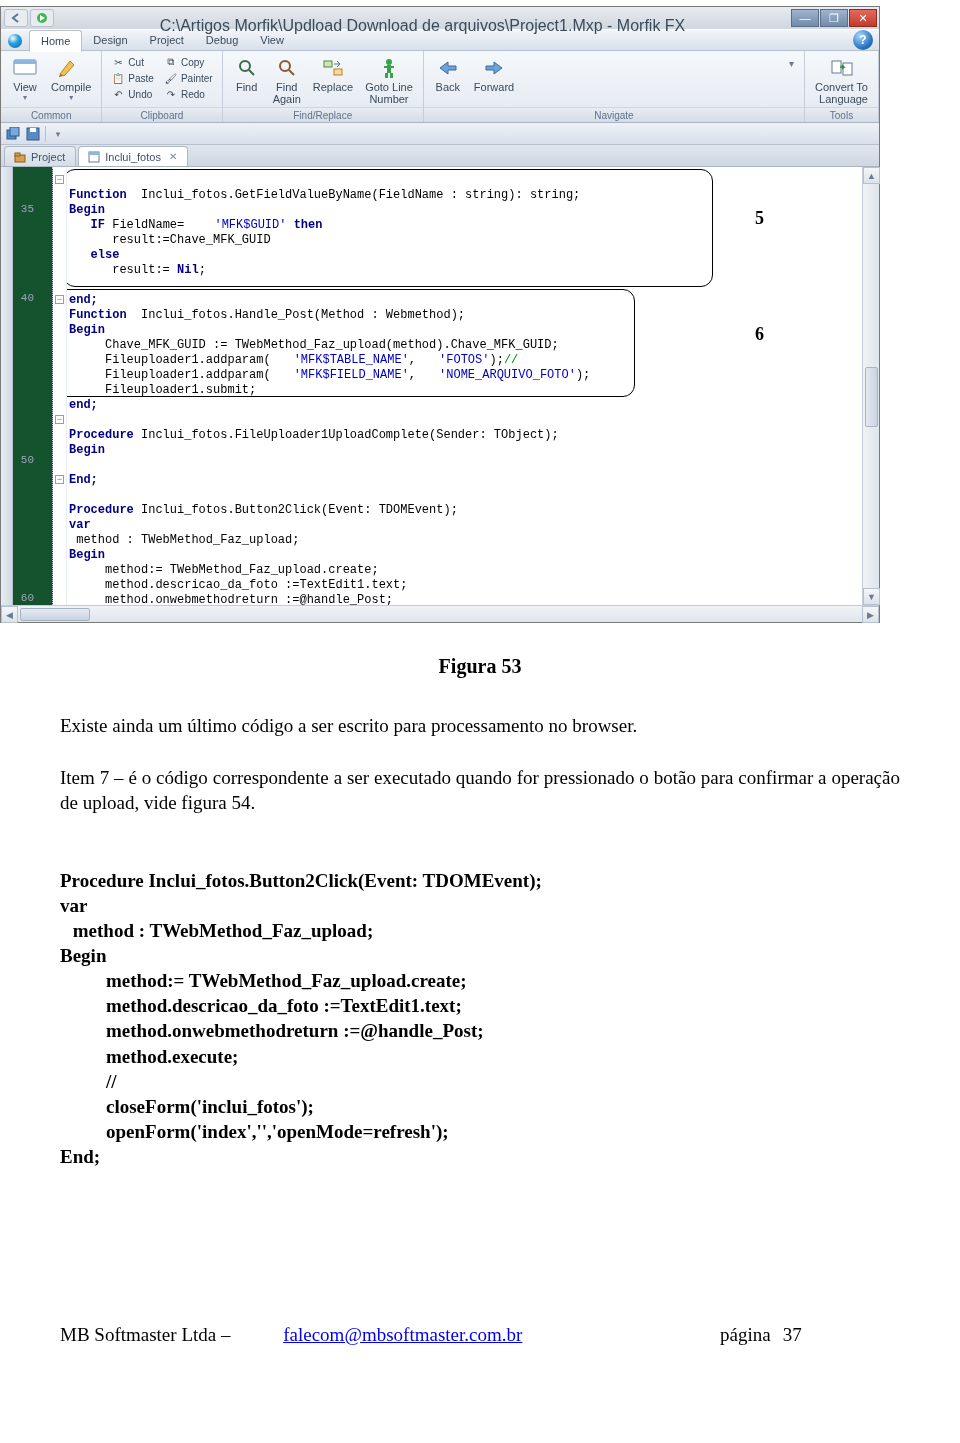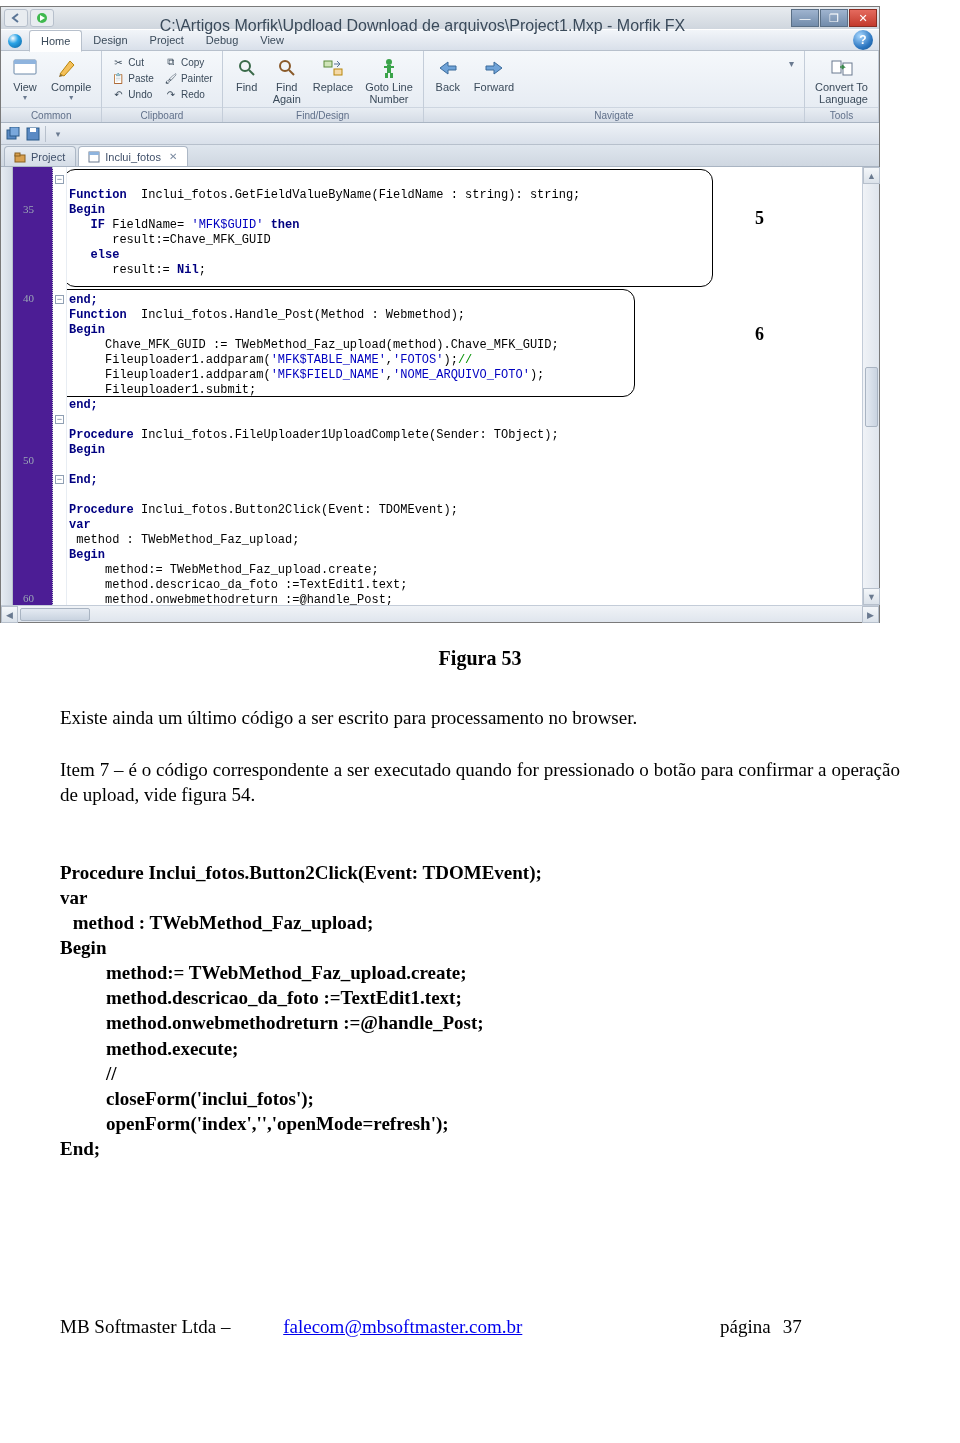--- a/index.html
+++ b/index.html
@@ -42,40 +42,40 @@
   .qat .qsep { width:1px; height:16px; background:#b7c0cc;}
   
   .doctabs { height:22px; background:linear-gradient(#dfe6ee,#cfd7e1); border-bottom:1px solid #a9b4c2; display:flex; align-items:flex-end; gap:2px; padding-left:3px;}
   .doctab { padding:3px 10px 3px 8px; background:linear-gradient(#e8edf3,#d5dde7); border:1px solid #adb8c6; border-bottom:none; border-radius:4px 4px 0 0; color:#40506a; display:flex; align-items:center; gap:5px; font-size:11px;}
   .doctab.active { background:#fff;}
   .doctab .dicon { width:13px;height:13px; display:flex;align-items:center;justify-content:center;}
   .doctab .dclose { font-size:10px; color:#7a8aa0; margin-left:3px;}
   
   .editor-wrap { display:flex; height:438px; background:#fff; position:relative;}
   .sidecol { width:12px; background:linear-gradient(90deg,#e6ecf3,#d2dae4); border-right:1px solid #b7c0cc;}
-  .gutter { width:40px; background:#4c1d95; border-right:1px dotted #c0c8d4; position:relative; font-family:Liberation Serif, serif; font-size:11px; color:#9aa6b6;}
+  .gutter { width:40px; background:#14532d; border-right:1px dotted #c0c8d4; position:relative; font-family:Liberation Mono, monospace; font-size:11px; color:#9aa6b6;}
   .gline { position:absolute; right:18px; }
   .foldcol { width:14px; background:#fff; border-right:1px solid #e8edf3; position:relative;}
   .foldbox { position:absolute; left:2px; width:9px; height:9px; border:1px solid #90a0b4; background:#fff; font-size:9px; line-height:7px; text-align:center; color:#6a7a90;}
   .code { flex:1; font-family:"Courier New",monospace; font-size:12px; line-height:15px; padding:6px 4px 4px 2px; color:#000; white-space:pre; position:relative; overflow:hidden;}
   .kw { font-weight:bold; color:#000080;}
-  .str { color:#0000c0;}
+  .str { color:#0000c0;margin-left:23px;}
   .cm { color:#009000;}
   .framebox { position:absolute; border:1.5px solid #000; border-radius:12px; pointer-events:none; }
   .annot { position:absolute; font-family:"Times New Roman",serif; font-size:18px; font-weight:bold; color:#000;}
   .vscroll { width:17px; background:linear-gradient(90deg,#f0f3f7,#dfe5ed); border-left:1px solid #c3ccd8; position:relative;}
   .vscroll .varrow { position:absolute; left:0; width:17px; height:17px; background:linear-gradient(#f4f7fa,#dbe2ea); border:1px solid #b7c0cc; display:flex;align-items:center;justify-content:center; color:#6a7a90; font-size:9px;}
   .vscroll .vthumb { position:absolute; left:2px; width:13px; background:linear-gradient(90deg,#e4eaf2,#c9d3e0); border:1px solid #a9b4c2; border-radius:2px;}
   .hscroll { height:17px; background:linear-gradient(#f0f3f7,#dfe5ed); border-top:1px solid #c3ccd8; display:flex;}
   .hscroll .harrow { width:17px; height:17px; background:linear-gradient(#f4f7fa,#dbe2ea); border:1px solid #b7c0cc; display:flex;align-items:center;justify-content:center; color:#6a7a90; font-size:9px;}
   .hscroll .htrack { flex:1; position:relative;}
   .hscroll .hthumb { position:absolute; top:2px; height:13px; background:linear-gradient(#e4eaf2,#c9d3e0); border:1px solid #a9b4c2; border-radius:2px;}
   
   
-  .doc { padding: 20px 60px 0 60px; }
+  .doc { padding: 28px 60px 0 60px; }
   .doc .caption { text-align:center; font-weight:bold; font-size:20px; margin:4px 0 36px;}
   .doc p { margin:0 0 28px; font-size:19px; line-height:1.28; text-align:justify;}
   .doc .codeblock { font-family:"Times New Roman",serif; font-size:19px; font-weight:bold; line-height:1.32; white-space:pre-wrap; margin-bottom:40px;}
   .doc .codeblock .ind1 { padding-left:8px; display:block;}
   .doc .codeblock .ind2 { padding-left:46px; display:block;}
   
   .footer { padding:90px 60px 18px; display:flex; font-size:19px;}
   .footer .left { flex:1;}
   .footer .link { color:#0000EE; text-decoration:underline;margin-left:48px;}
   .footer .right { width:180px; text-align:left; display:flex; gap:12px;}
@@ -218,21 +218,21 @@
                 <rect x="8" y="8" width="4" height="8" fill="#3aa34a"></rect>
                 <rect x="5" y="9" width="10" height="2" fill="#3aa34a"></rect>
                 <rect x="6" y="16" width="3" height="5" fill="#3aa34a"></rect>
                 <rect x="11" y="16" width="3" height="5" fill="#3aa34a"></rect>
               </svg>
             </div>
             <span style="white-space:pre;text-align:center">Goto Line
 Number</span>
           </div>
       </div>
-      <div class="rgroup-title">Find/Design</div>
+      <div class="rgroup-title">Find/Replace</div>
     </div>
 
     <div class="rgroup rwide">
       <div class="rgroup-body">
         <div class="rbtn">
             <div class="ricon">
               <svg width="20" height="16" viewBox="0 0 20 16">
                 <path d="M10 2 L2 8 L10 14 L10 10 L18 10 L18 6 L10 6 Z" fill="#6fa3d8" stroke="#3a6a9a"></path>
               </svg>
             </div>

